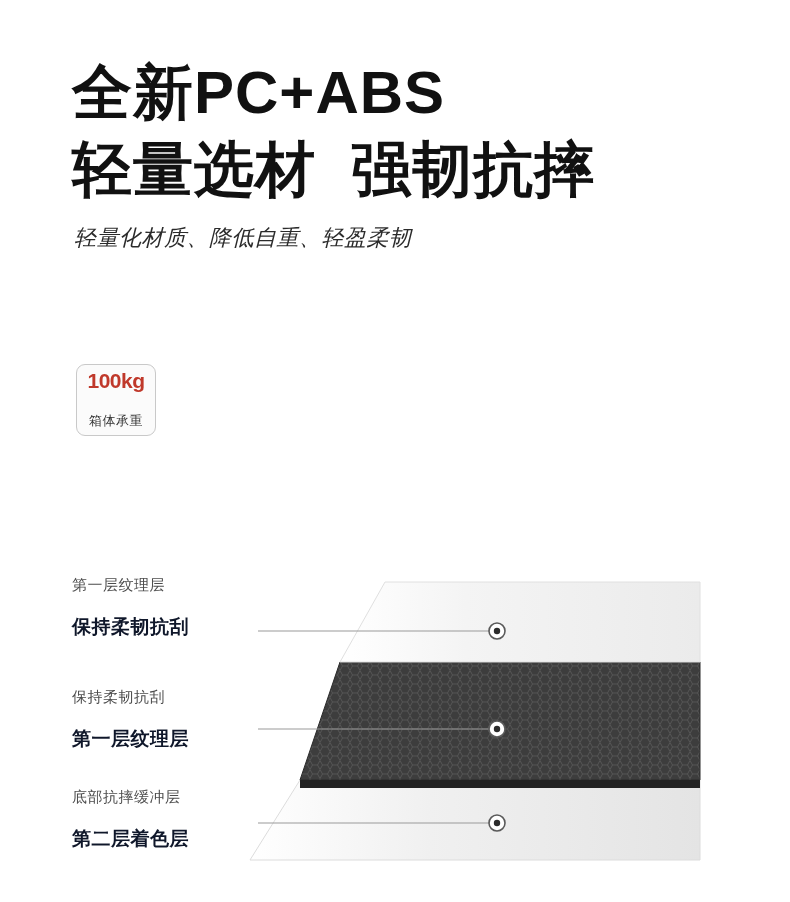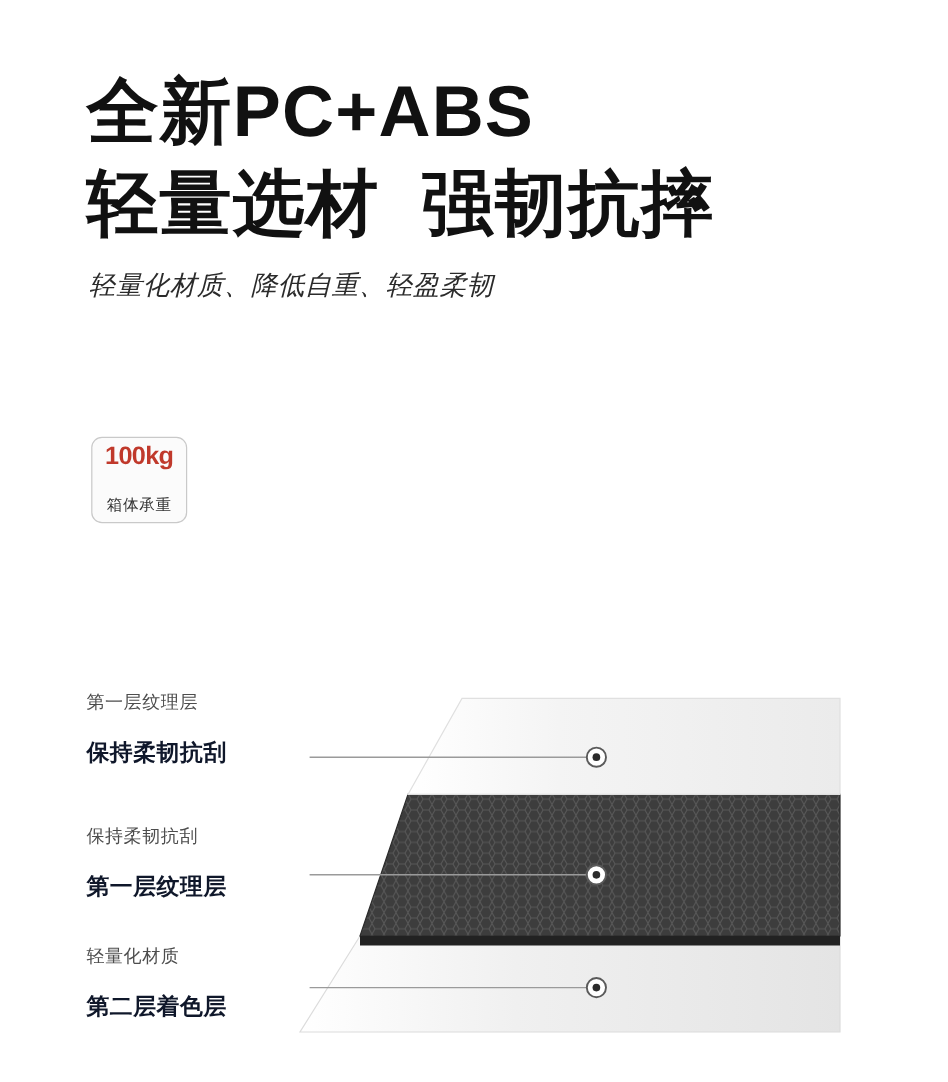--- a/index.html
+++ b/index.html
@@ -191,16 +191,16 @@
     <div class="small">第一层纹理层</div>
     <div class="big">保持柔韧抗刮</div>
   </div>
 
   <div class="lbl lbl2">
     <div class="small">保持柔韧抗刮</div>
     <div class="big">第一层纹理层</div>
   </div>
 
   <div class="lbl lbl3">
-    <div class="small">轻量化材质</div>
+    <div class="small">底部抗摔缓冲层</div>
     <div class="big">第二层着色层</div>
   </div>
 </div>
 
 </body></html>

